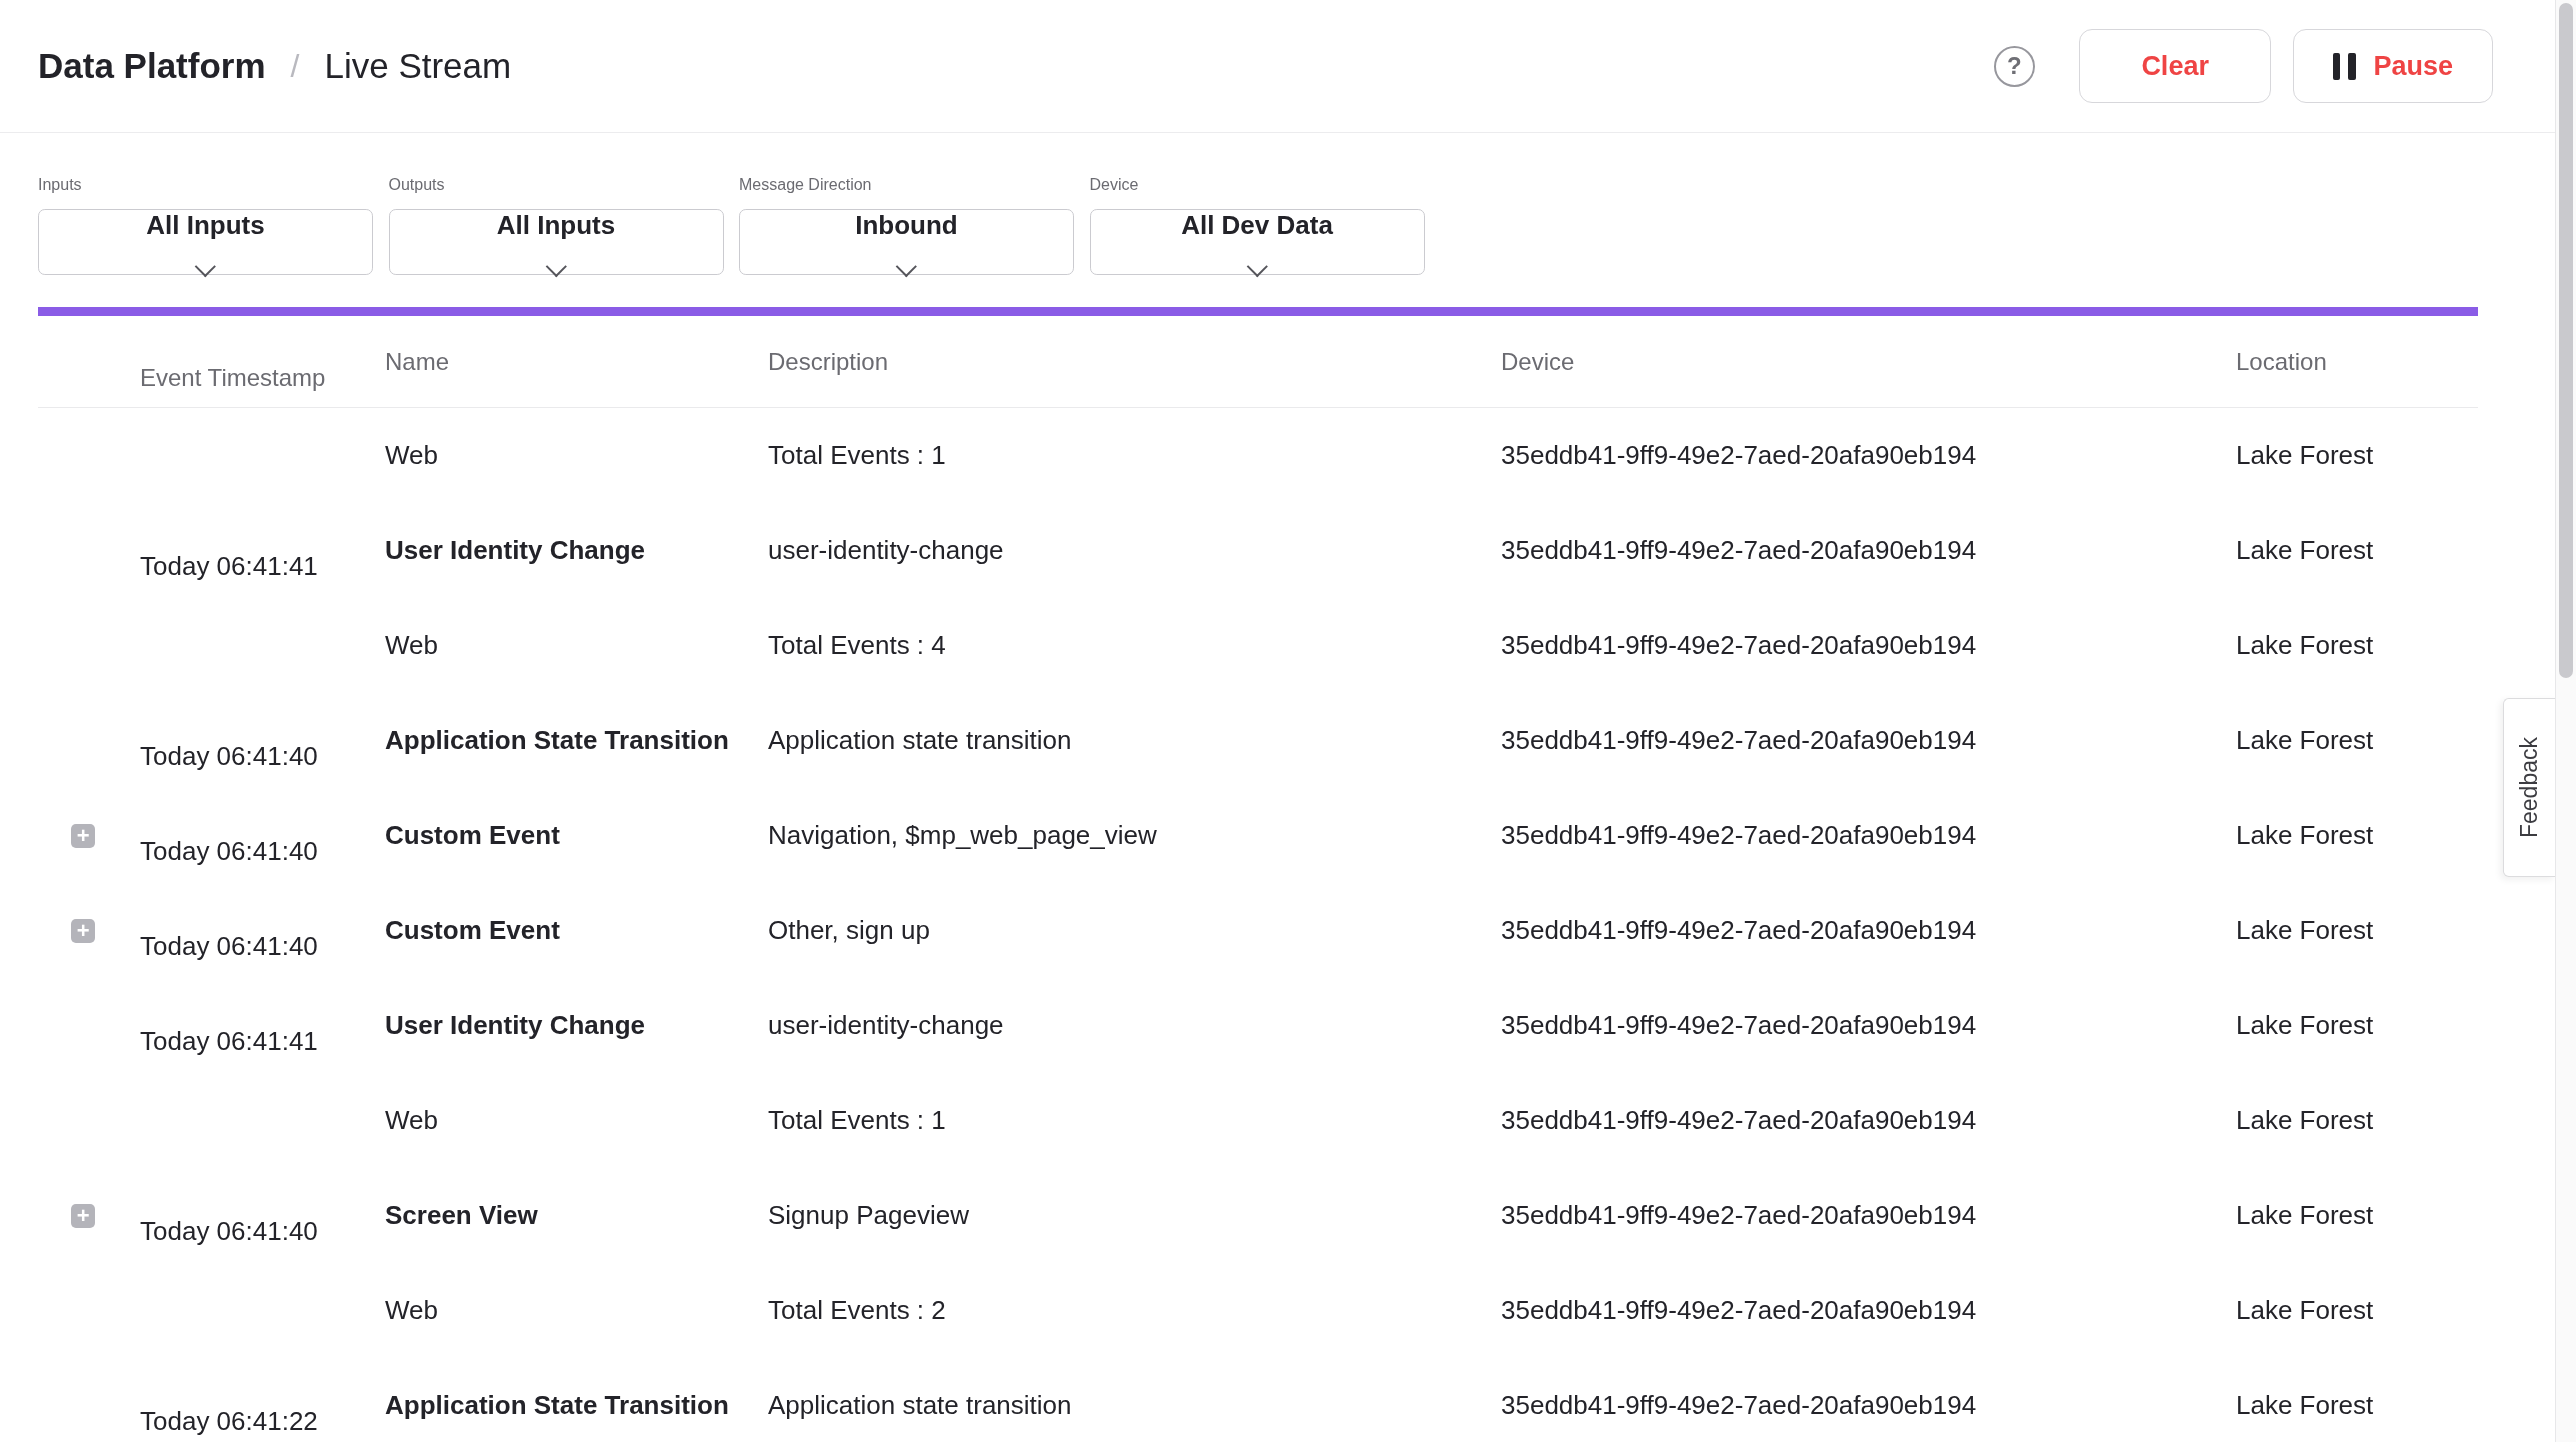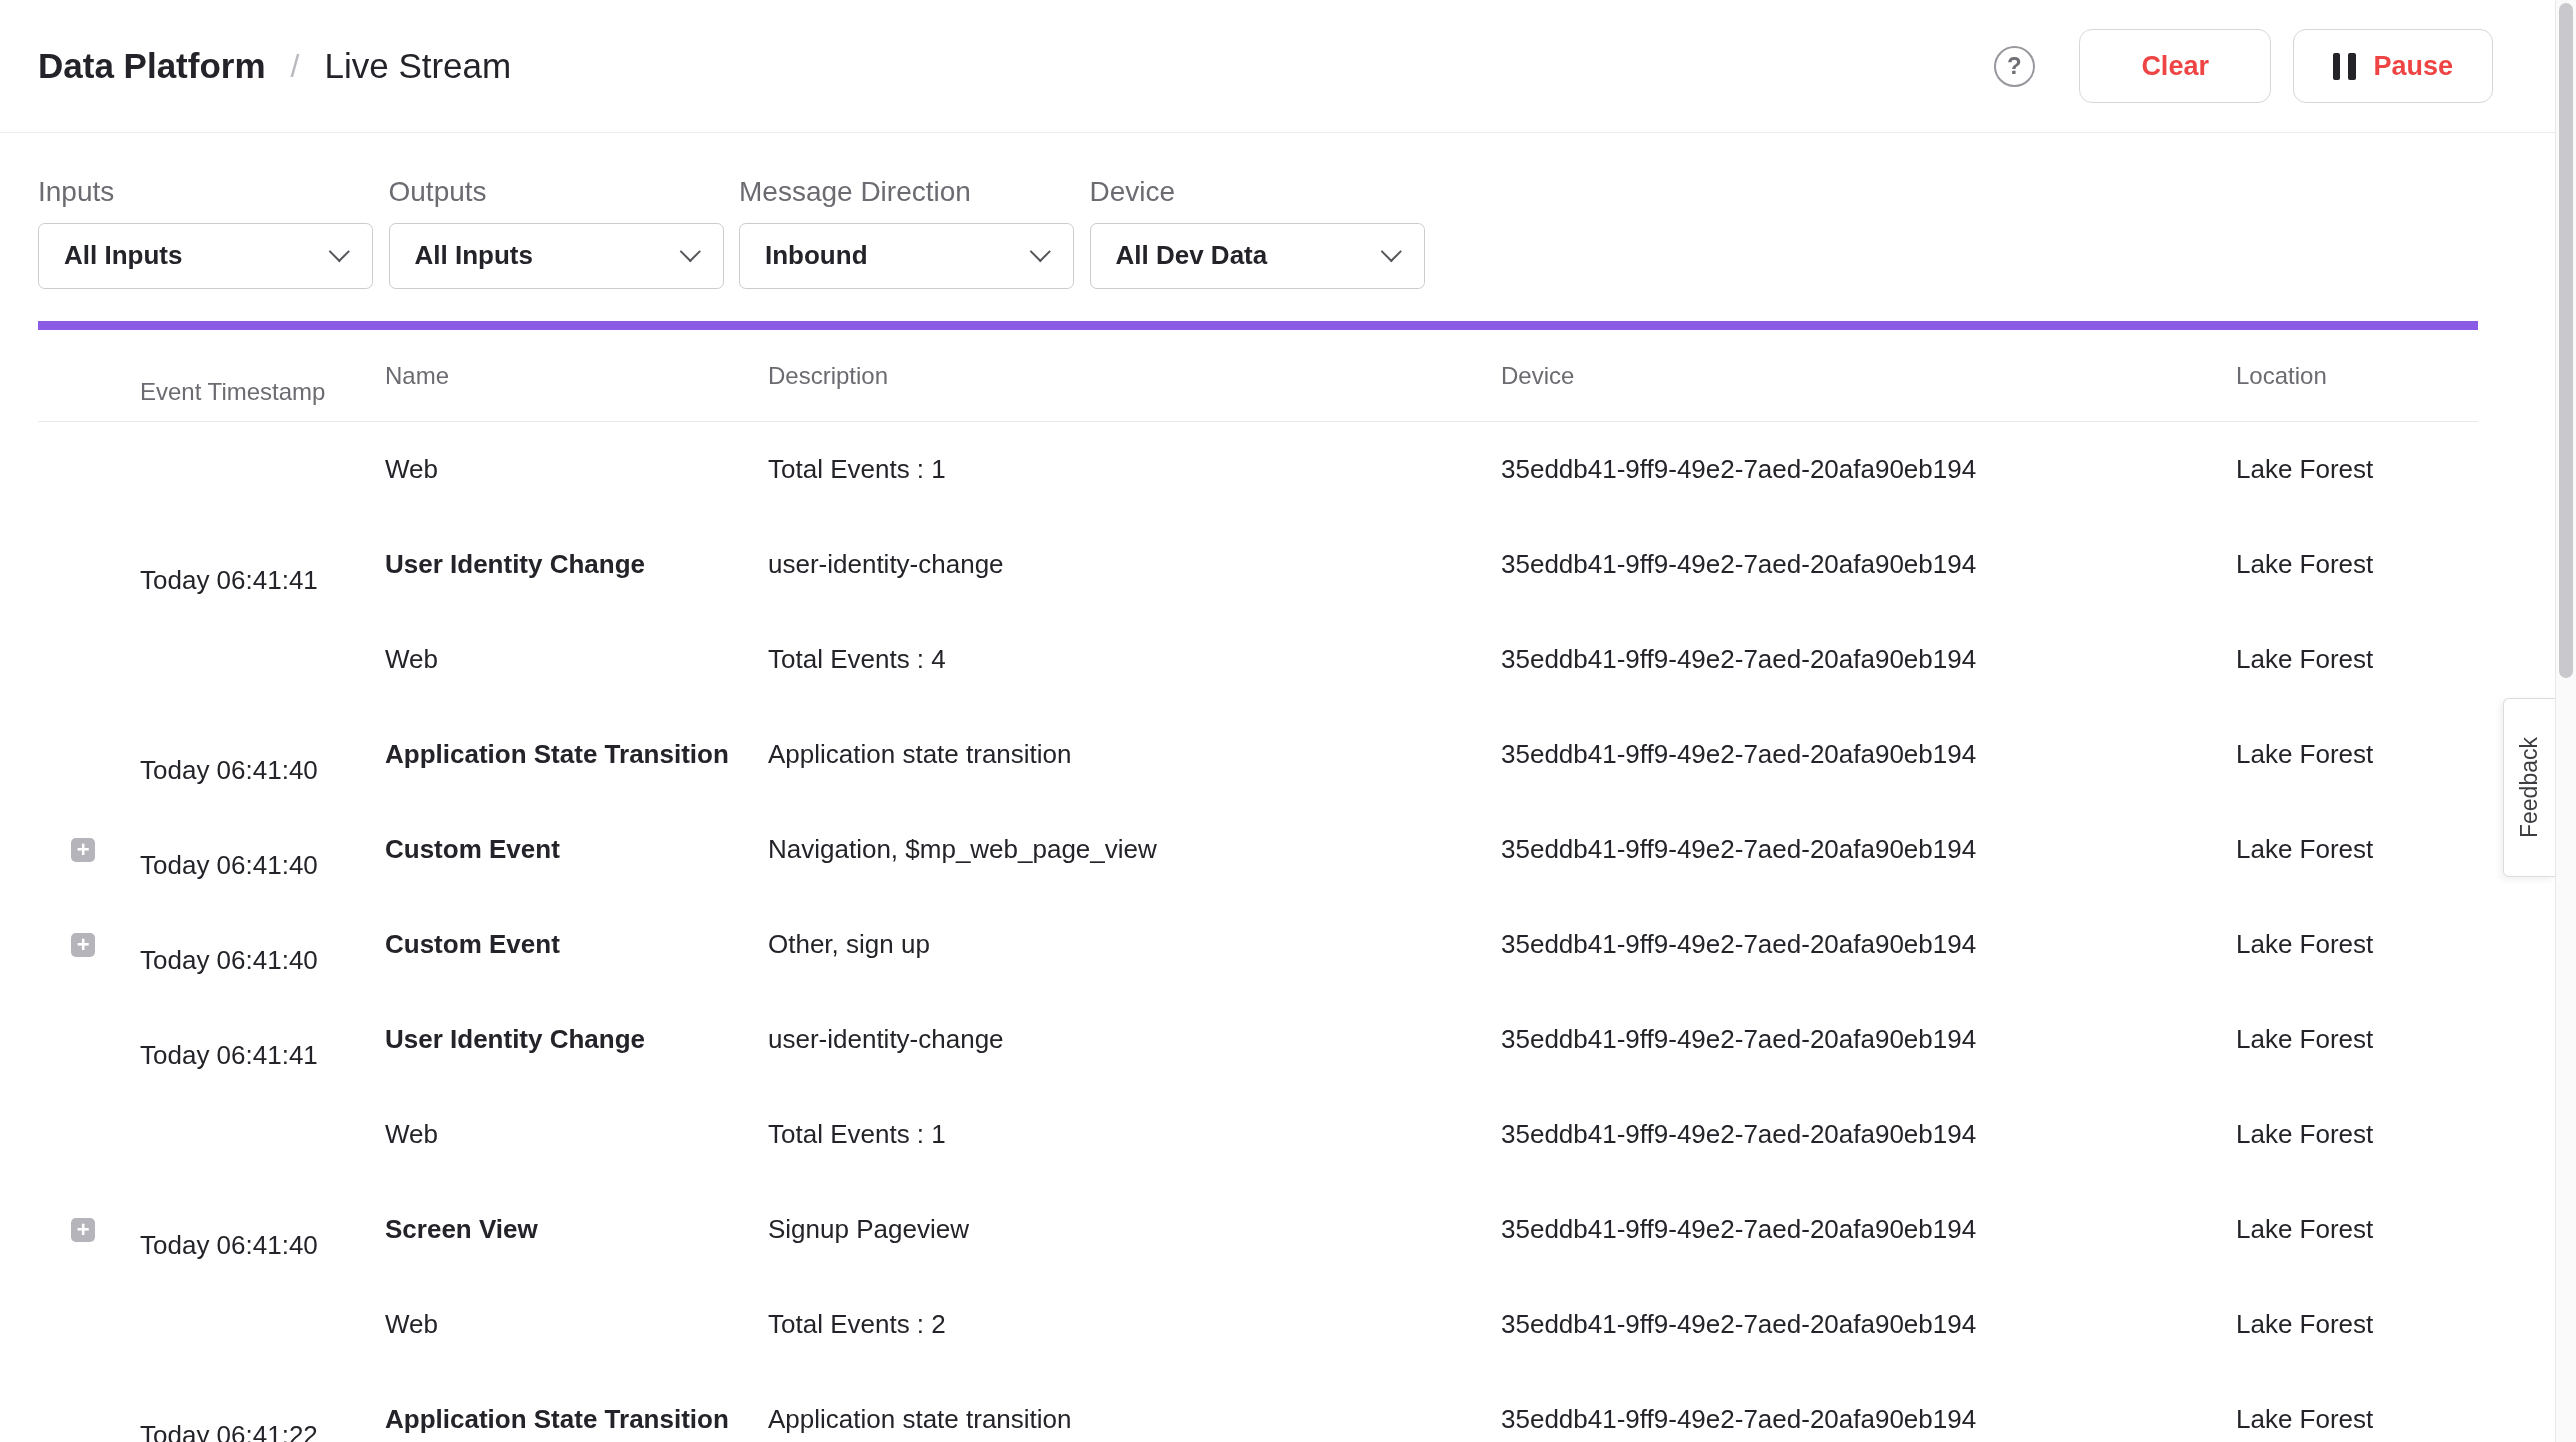--- a/index.html
+++ b/index.html
@@ -19,24 +19,24 @@
     font-size:24px; font-weight:700; color:#6f6f75; margin-right:23px; cursor:pointer; }
   .btn { height:74px; min-width:192px; padding:0 39px; background:#fff;
     border:1.9px solid #d7d7db; border-radius:13px; font-size:27px; font-weight:700;
     color:#ef4444; display:flex; align-items:center; justify-content:center; gap:17.5px;
     font-family:inherit; cursor:pointer; }
   .pause-bars { display:inline-flex; gap:7.8px; }
   .pause-bars i { display:block; width:7.8px; height:27px; background:#232329; border-radius:1.9px; }
 
   
   .filters { display:flex; gap:15.5px; padding:43px 0 0 38px; }
-  .filter-label { font-size:28px; color:#6b6b71; margin-bottom:14.6px; }
+  .filter-label { font-size:16px; color:#6b6b71; margin-bottom:14.6px; }
   .select { width:335px; height:66px; border:1.9px solid #cbcbd0; border-radius:6.8px;
     display:flex; align-items:center; justify-content:space-between;
-    padding:0 25px; background:#fff; cursor:pointer; }
+    padding:0 25px; background:#fff; cursor:pointer;flex-direction:column; }
   .select-value { font-size:26px; font-weight:700; }
   .chevron { width:14.6px; height:14.6px; border-right:2.9px solid #55555b; border-bottom:2.9px solid #55555b;
     transform:rotate(45deg); margin-top:-7.8px; }
 
   
   .accent-bar { height:9.7px; margin:32px 98px 0 38px; background:#8a5ce6; }
 
   
   .table { margin:0 98px 0 38px; }
   .thead { display:flex; height:92px; align-items:center;

